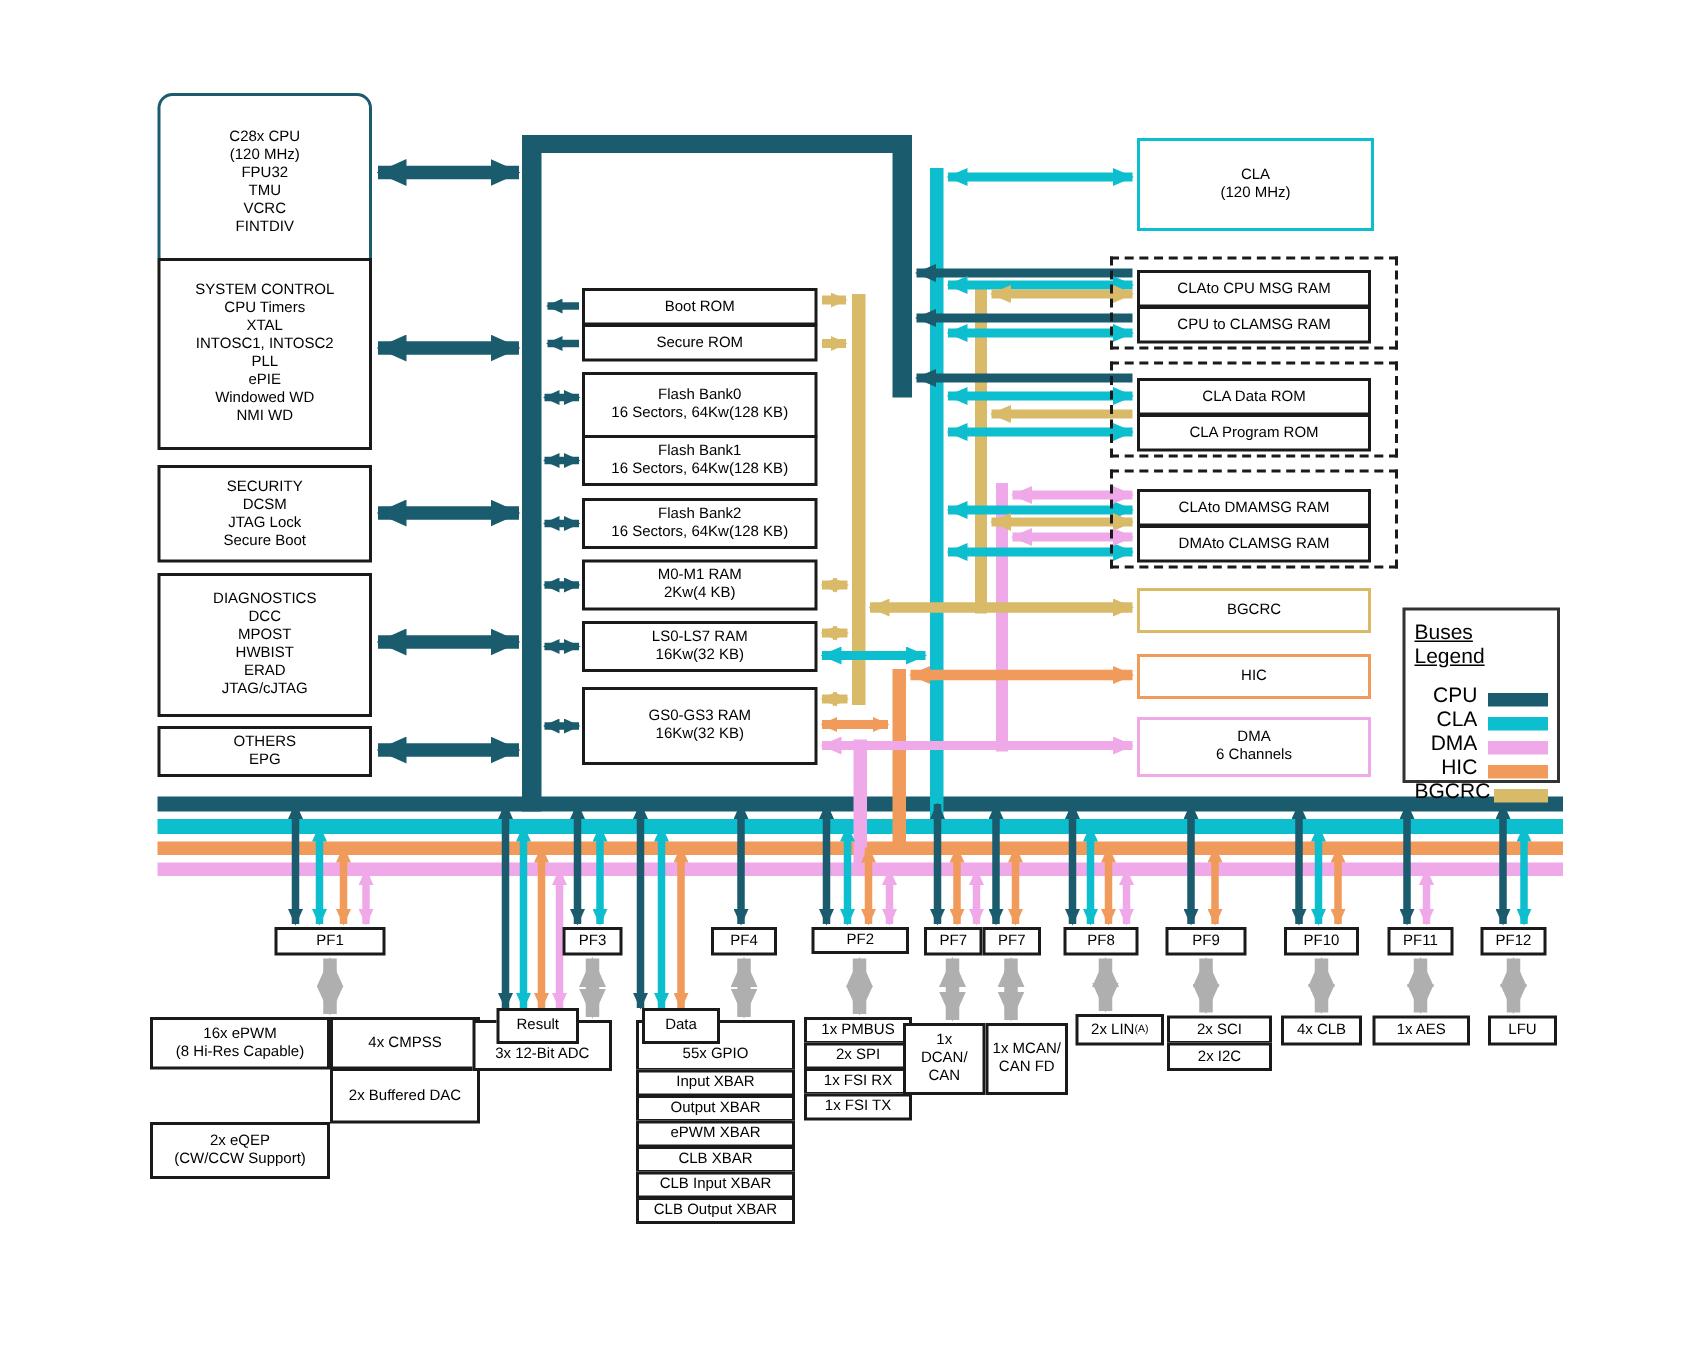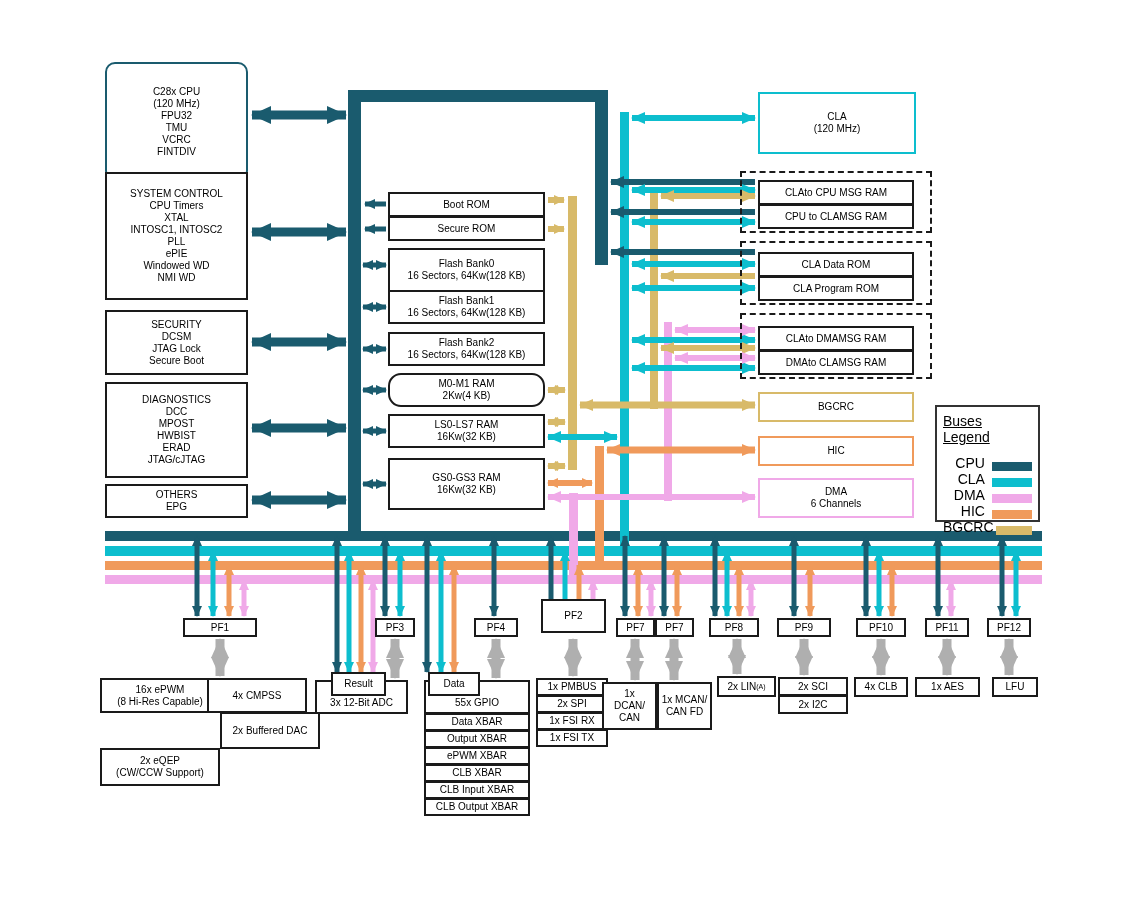--- a/index.html
+++ b/index.html
@@ -268,21 +268,21 @@
 EPG</div>
 
   <div class="box" style="left:388px;top:192px;width:157px;height:25px;">Boot ROM</div>
   <div class="box" style="left:388px;top:216px;width:157px;height:25px;">Secure ROM</div>
   <div class="box" style="left:388px;top:248px;width:157px;height:44px;">Flash Bank0
 16 Sectors, 64Kw(128 KB)</div>
   <div class="box" style="left:388px;top:290px;width:157px;height:34px;">Flash Bank1
 16 Sectors, 64Kw(128 KB)</div>
   <div class="box" style="left:388px;top:332px;width:157px;height:34px;">Flash Bank2
 16 Sectors, 64Kw(128 KB)</div>
-  <div class="box" style="left:388px;top:373px;width:157px;height:34px;border-radius:13px;">M0-M1 RAM
+  <div class="box" style="left:388px;top:373px;width:157px;height:34px;">M0-M1 RAM
 2Kw(4 KB)</div>
   <div class="box" style="left:388px;top:414px;width:157px;height:34px;">LS0-LS7 RAM
 16Kw(32 KB)</div>
   <div class="box" style="left:388px;top:458px;width:157px;height:52px;">GS0-GS3 RAM
 16Kw(32 KB)</div>
 
   <div class="box b-cla" style="left:758px;top:92px;width:158px;height:62px;">CLA
 (120 MHz)</div>
 
   <div class="dashed" style="left:740px;top:171px;width:192px;height:62px;"></div>
@@ -322,42 +322,42 @@
       </div>
     <div class="legend-row">
         <span class="legend-label">BGCRC</span>
         <span class="legend-swatch" style="background: rgb(216, 186, 105);"></span>
       </div>
   </div>
 
   <div class="box" style="left:183px;top:618px;width:74px;height:19px;">PF1</div>
   <div class="box" style="left:375px;top:618px;width:40px;height:19px;">PF3</div>
   <div class="box" style="left:474px;top:618px;width:44px;height:19px;">PF4</div>
-  <div class="box" style="left:541px;top:599px;width:65px;height:34px;">PF2</div>
+  <div class="box" style="left:541px;top:618px;width:65px;height:18px;">PF2</div>
   <div class="box" style="left:616px;top:618px;width:39px;height:19px;">PF7</div>
   <div class="box" style="left:655px;top:618px;width:39px;height:19px;">PF7</div>
   <div class="box" style="left:709px;top:618px;width:50px;height:19px;">PF8</div>
   <div class="box" style="left:777px;top:618px;width:54px;height:19px;">PF9</div>
   <div class="box" style="left:856px;top:618px;width:50px;height:19px;">PF10</div>
   <div class="box" style="left:925px;top:618px;width:44px;height:19px;">PF11</div>
   <div class="box" style="left:987px;top:618px;width:44px;height:19px;">PF12</div>
 
   <div class="box" style="left:100px;top:678px;width:120px;height:35px;">16x ePWM
 (8 Hi-Res Capable)</div>
-  <div class="box" style="left:207px;top:678px;width:100px;height:35px;">4x CMPSS</div>
+  <div class="box" style="left:220px;top:678px;width:100px;height:35px;">4x CMPSS</div>
   <div class="box" style="left:220px;top:712px;width:100px;height:37px;">2x Buffered DAC</div>
   <div class="box" style="left:100px;top:748px;width:120px;height:38px;">2x eQEP
 (CW/CCW Support)</div>
 
   <div class="box bottomtxt" style="left:315px;top:680px;width:93px;height:34px;">3x 12-Bit ADC</div>
   <div class="box" style="left:331px;top:672px;width:55px;height:24px;">Result</div>
 
   <div class="box bottomtxt" style="left:424px;top:680px;width:106px;height:34px;">55x GPIO</div>
   <div class="box" style="left:428px;top:672px;width:52px;height:24px;">Data</div>
-  <div class="box" style="left:424px;top:713px;width:106px;height:18px;">Data XBAR</div>
+  <div class="box" style="left:424px;top:713px;width:106px;height:18px;">Input XBAR</div>
   <div class="box" style="left:424px;top:730px;width:106px;height:18px;">Output XBAR</div>
   <div class="box" style="left:424px;top:747px;width:106px;height:18px;">ePWM XBAR</div>
   <div class="box" style="left:424px;top:764px;width:106px;height:18px;">CLB XBAR</div>
   <div class="box" style="left:424px;top:781px;width:106px;height:18px;">CLB Input XBAR</div>
   <div class="box" style="left:424px;top:798px;width:106px;height:18px;">CLB Output XBAR</div>
 
   <div class="box" style="left:536px;top:678px;width:72px;height:18px;">1x PMBUS</div>
   <div class="box" style="left:536px;top:695px;width:72px;height:18px;">2x SPI</div>
   <div class="box" style="left:536px;top:712px;width:72px;height:18px;">1x FSI RX</div>
   <div class="box" style="left:536px;top:729px;width:72px;height:18px;">1x FSI TX</div>

